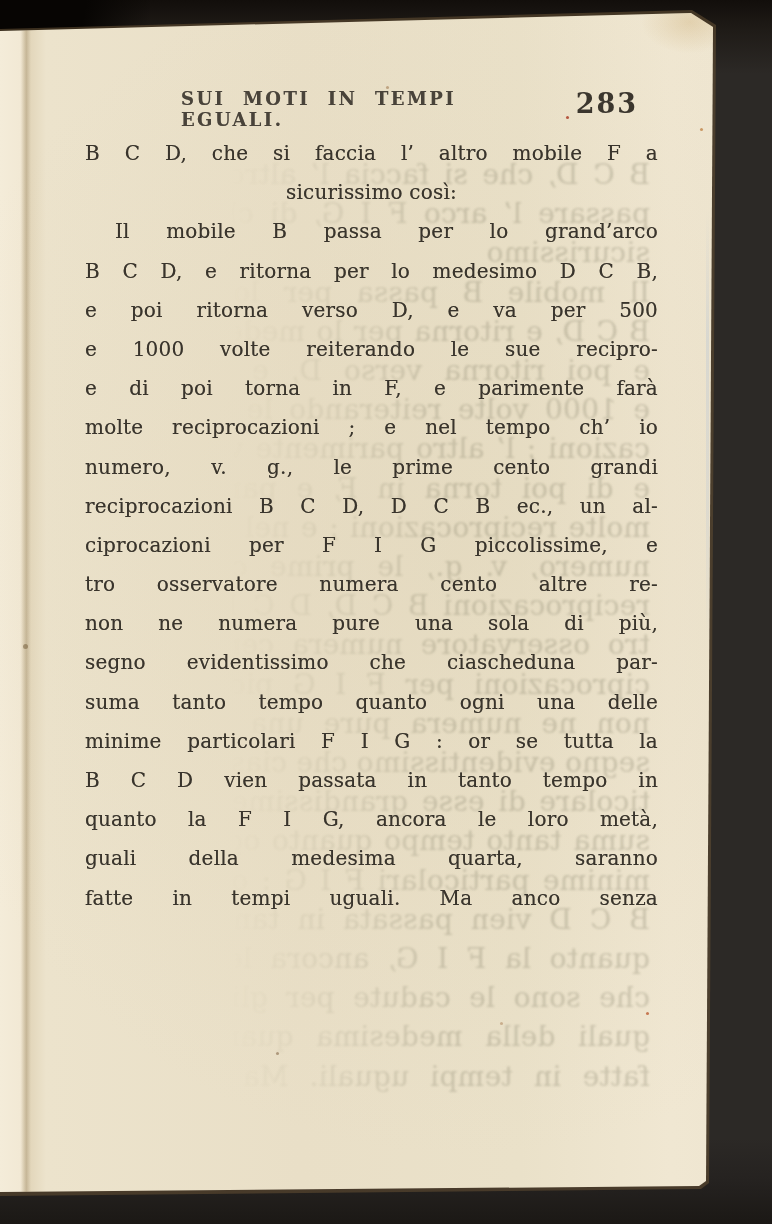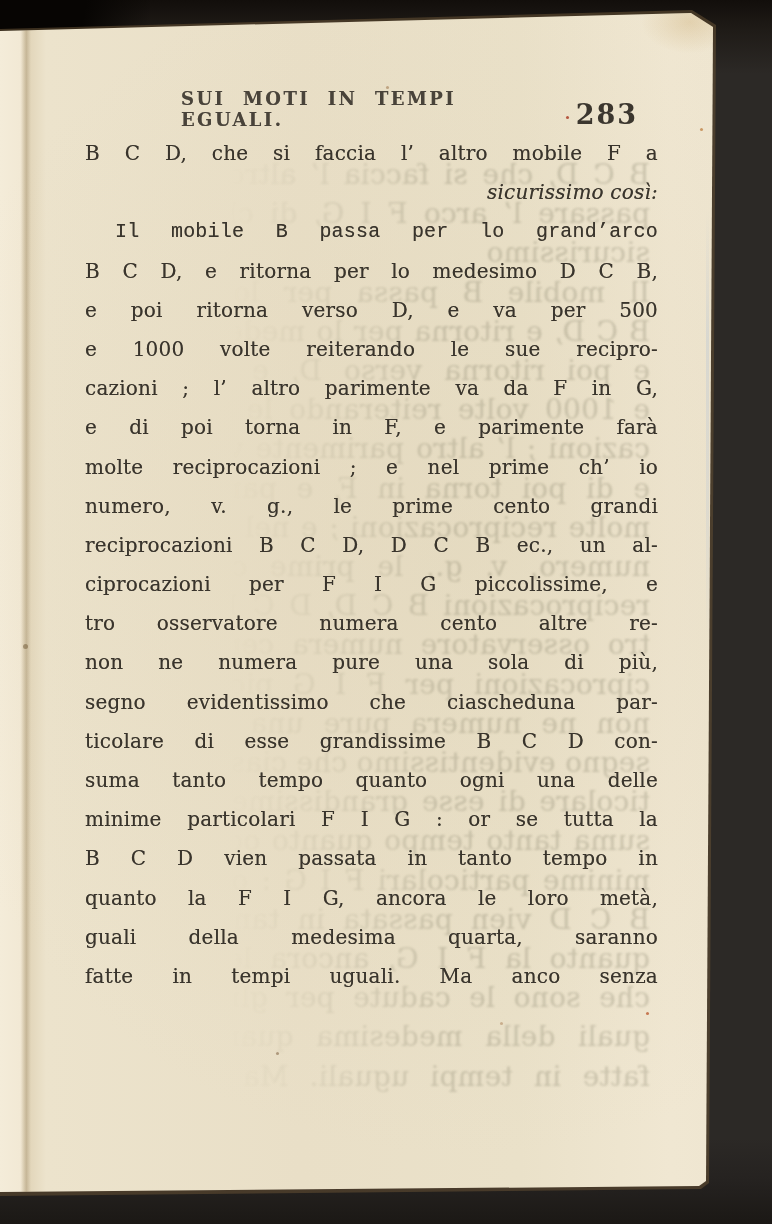--- a/index.html
+++ b/index.html
@@ -59,21 +59,21 @@
   .st-inner{position:absolute;inset:0;transform:scaleX(-1);}
   .st-line{
     position:absolute;left:66px;width:600px;
     font-size:28px;letter-spacing:.3px;
     color:rgba(124,121,97,.55);
     text-align:justify;text-align-last:justify;
     white-space:nowrap;overflow:hidden;
   }
   .header{
     position:absolute;left:85px;top:88px;width:573px;
-    display:flex;align-items:flex-end;
+    display:flex;align-items:flex-start;
   }
   .running-title{
     margin-left:96px;
     font-size:18px;font-weight:bold;
     letter-spacing:2.4px;word-spacing:9px;
     color:var(--header-ink);
     text-shadow:0 0 .5px rgba(73,67,58,.45);
   }
   .page-number{
     margin-left:auto;margin-right:20px;
@@ -83,22 +83,22 @@
   .body-text{
     position:absolute;left:85px;top:134px;width:573px;
   }
   .line{
     height:39.2px;line-height:39.2px;
     font-size:20px;letter-spacing:.2px;
     text-align:justify;text-align-last:justify;
     text-shadow:0 0 .6px rgba(57,52,44,.55);
     white-space:normal;
   }
-  .line.no-just{text-align:right;text-align-last:auto;font-style:italic;}
-  .line.indent{padding-left:30px;font-family:Liberation Mono, monospace;}
+  .line.no-just{text-align:center;text-align-last:auto;}
+  .line.indent{padding-left:30px;}
   
   .specks{
     position:absolute;left:0;top:0;width:3px;height:3px;border-radius:50%;
     background:transparent;pointer-events:none;
     box-shadow:
       566px 116px 0 0 rgba(172,62,40,.85),
       700px 128px 0 0 rgba(192,132,72,.8),
       646px 1012px 0 0 rgba(188,92,50,.8),
       276px 1052px 0 0 rgba(125,95,62,.55),
       500px 1022px 0 0 rgba(165,115,72,.45),
@@ -151,30 +151,28 @@
       <span class="running-title">SUI MOTI IN TEMPI EGUALI.</span>
       <span class="page-number">283</span>
     </div>
     <div class="body-text" id="body-lines">
         <div class="line">B C D, che si faccia l’ altro mobile F a</div>
         <div class="line no-just">sicurissimo così:</div>
         <div class="line indent">Il mobile B passa per lo grand’arco</div>
         <div class="line">B C D, e ritorna per lo medesimo D C B,</div>
         <div class="line">e poi ritorna verso D, e va per 500</div>
         <div class="line">e 1000 volte reiterando le sue recipro-</div>
-        <div class="line">cazioni ; l’ altro parimente va da F in G,</div>
         <div class="line">e di poi torna in F, e parimente farà</div>
-        <div class="line">molte reciprocazioni ; e nel prime ch’ io</div>
+        <div class="line">molte reciprocazioni ; e nel tempo ch’ io</div>
         <div class="line">numero, v. g., le prime cento grandi</div>
         <div class="line">reciprocazioni B C D, D C B ec., un al-</div>
         <div class="line">ciprocazioni per F I G piccolissime, e</div>
         <div class="line">tro osservatore numera cento altre re-</div>
         <div class="line">non ne numera pure una sola di più,</div>
         <div class="line">segno evidentissimo che ciascheduna par-</div>
-        <div class="line">ticolare di esse grandissime B C D con-</div>
         <div class="line">suma tanto tempo quanto ogni una delle</div>
         <div class="line">minime particolari F I G : or se tutta la</div>
         <div class="line">B C D vien passata in tanto tempo in</div>
         <div class="line">quanto la F I G, ancora le loro metà,</div>
         <div class="line">guali della medesima quarta, saranno</div>
         <div class="line">fatte in tempi uguali. Ma anco senza</div>
       </div>
     <div class="specks"></div>
   </div>
 </div>

